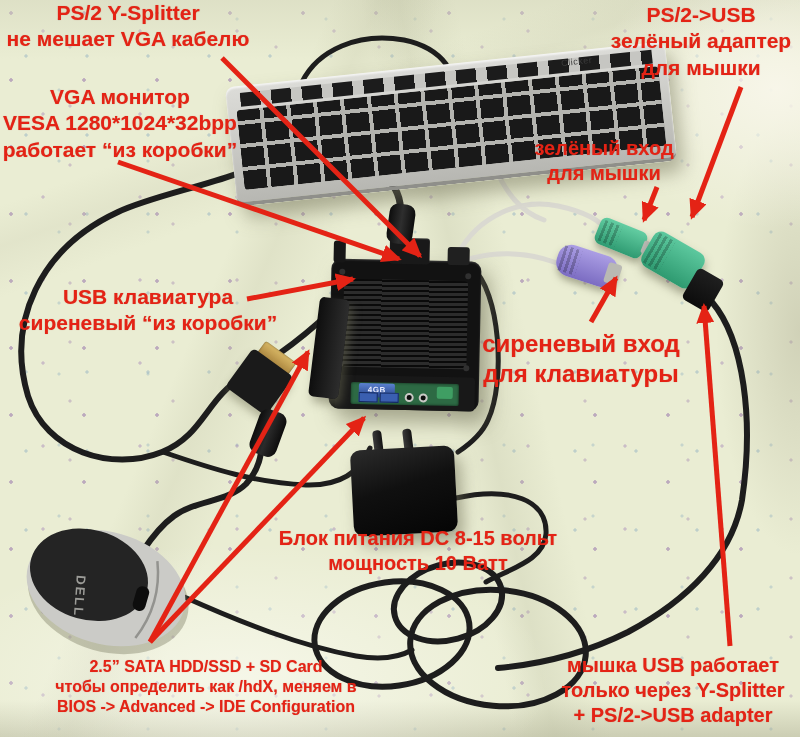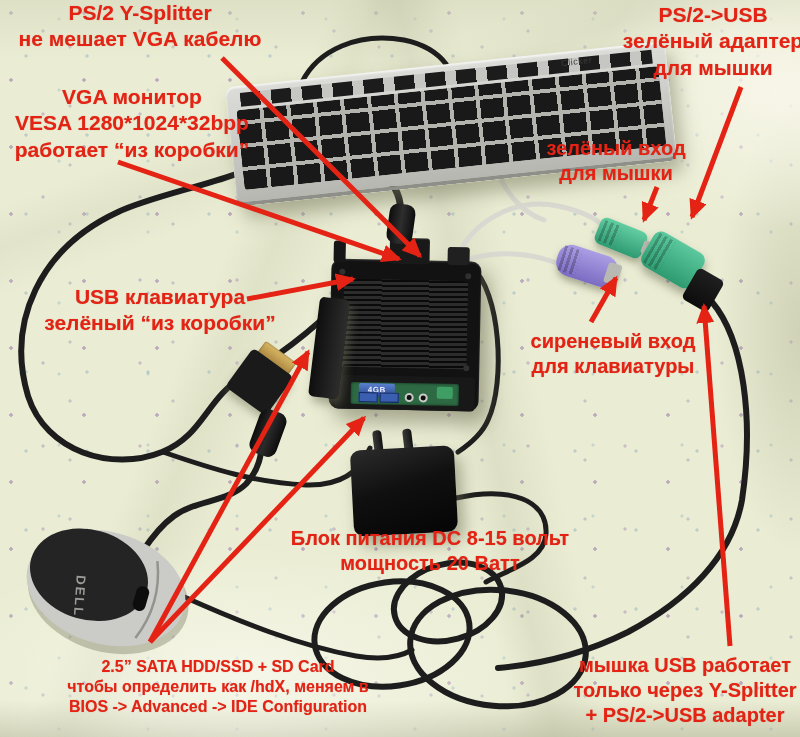--- a/index.html
+++ b/index.html
@@ -25,28 +25,27 @@
       linear-gradient(160deg, transparent 20%, rgba(197,198,172,.22) 24%, transparent 29%),
       linear-gradient(0deg, rgba(158,158,132,.4), transparent 5%),
       linear-gradient(180deg, rgba(210,212,185,.5), transparent 8%);
   }
   .layer{position:absolute;left:0;top:0;}
   
   .ann{
     position:absolute;color:#e42315;font-weight:bold;text-align:center;
     white-space:pre-line;line-height:1.26;letter-spacing:0;
     text-shadow:0 0 1px rgba(160,20,10,.35);
-    padding-left:12px;
   }
   #ann-ps2y      {left:0;   top:5;   width:256px;font-size:21px;}
   #ann-vga       {left:-6px;top:84px; width:252px;font-size:21px;}
   #ann-adapter   {left:602px;top:2px; width:198px;font-size:21px;}
   #ann-green     {left:508px;top:136px;width:192px;font-size:20px;}
   #ann-usbkb     {left:18px;top:284px;width:260px;font-size:21px;}
-  #ann-lilac     {left:502px;top:329px;width:198px;font-size:20px;}
+  #ann-lilac     {left:482px;top:329px;width:198px;font-size:24px;}
   #ann-power     {left:244px;top:526px;width:348px;font-size:20px;}
   #ann-sata      {left:0;top:657px;width:412px;font-size:16px;}
   #ann-mouse     {left:544px;top:653px;width:258px;font-size:20px;}
   
   #keyboard{
     position:absolute;left:230px;top:64px;width:442px;height:116px;
     transform:rotate(-6deg);border-radius:9px;
     background:linear-gradient(180deg,#dddddá 0%,#d2d2ce 30%,#b7b7b2 100%);
     background:linear-gradient(180deg,#dcdcd8 0%,#d2d2ce 30%,#b7b7b2 100%);
     border-bottom:4px solid #8f8f8a;
@@ -244,25 +243,25 @@
 не мешает VGA кабелю</div>
   <div class="ann" id="ann-vga">VGA монитор
 VESA 1280*1024*32bpp
 работает “из коробки”</div>
   <div class="ann" id="ann-adapter">PS/2-&gt;USB
 зелёный адаптер
 для мышки</div>
   <div class="ann" id="ann-green">зелёный вход
 для мышки</div>
   <div class="ann" id="ann-usbkb">USB клавиатура
-зелёный “из коробки”</div>
+сиреневый “из коробки”</div>
   <div class="ann" id="ann-lilac">сиреневый вход
 для клавиатуры</div>
   <div class="ann" id="ann-power">Блок питания DC 8-15 вольт
-мощность 20 Ватт</div>
+мощность 10 Ватт</div>
   <div class="ann" id="ann-sata">2.5” SATA HDD/SSD + SD Card
 чтобы определить как /hdX, меняем в
 BIOS -&gt; Advanced -&gt; IDE Configuration</div>
   <div class="ann" id="ann-mouse">мышка USB работает
 только через Y-Splitter
 + PS/2-&gt;USB adapter</div>
 
 </div>
 
 </body></html>

